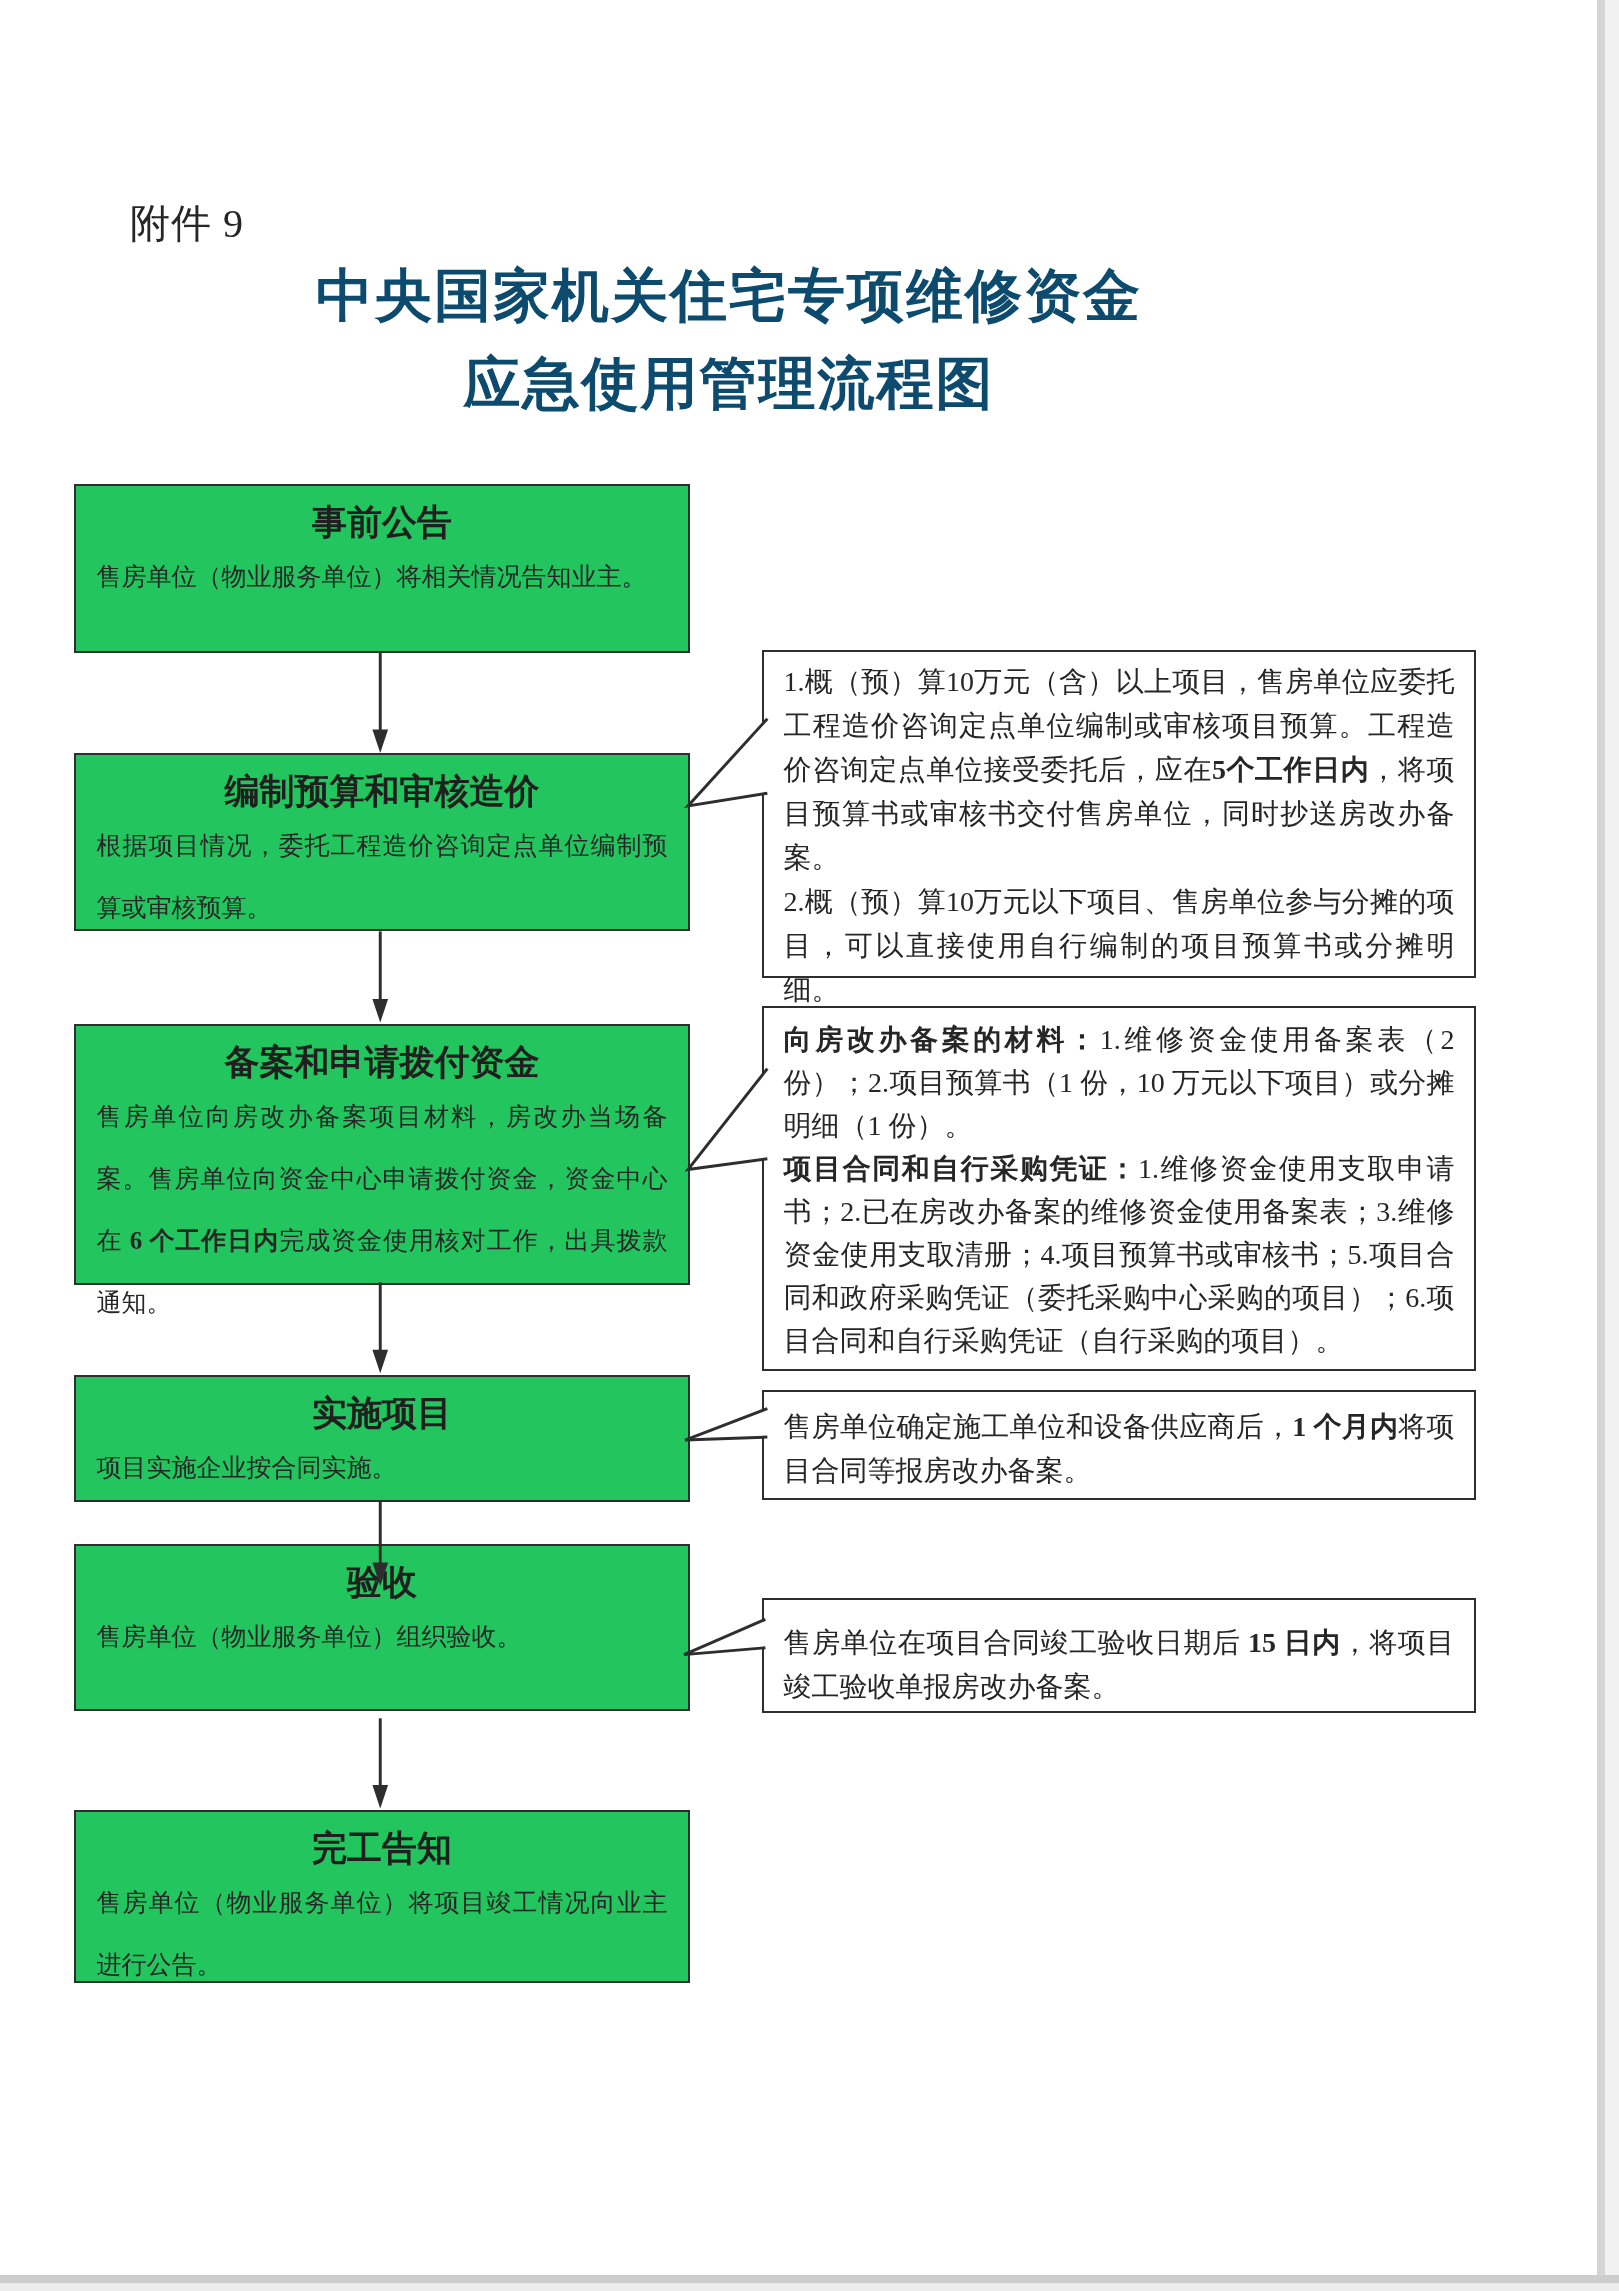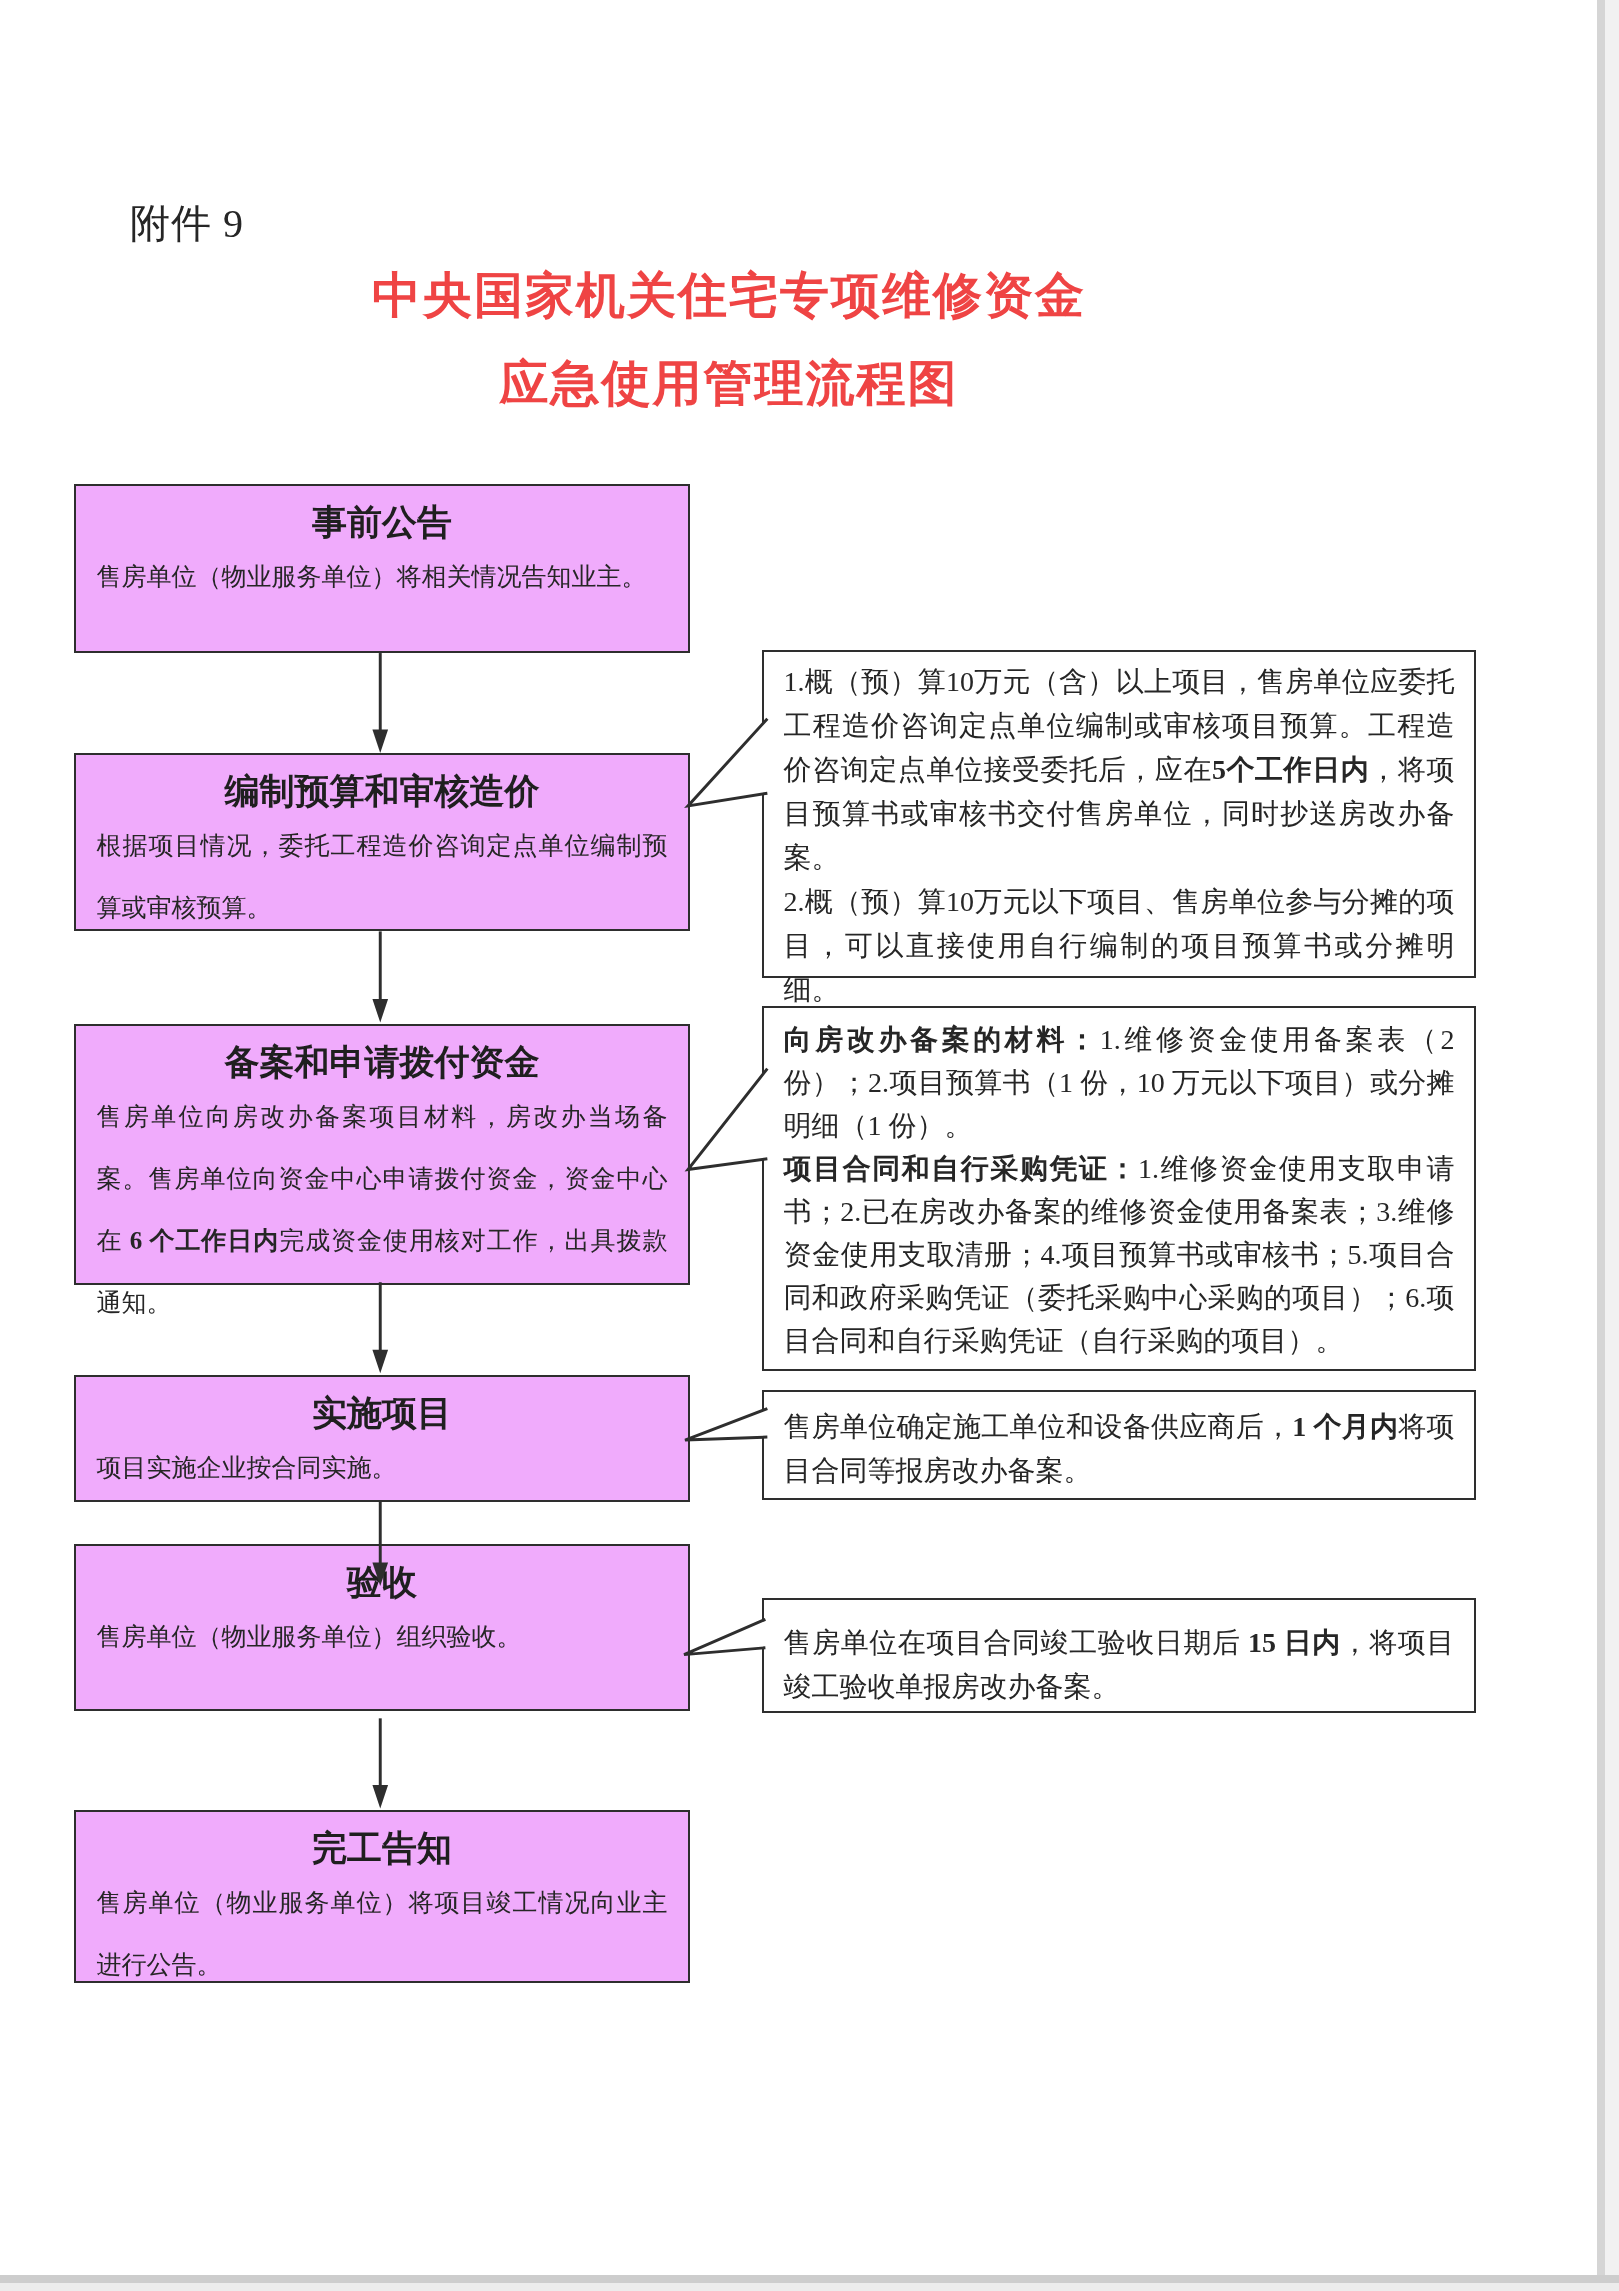--- a/index.html
+++ b/index.html
@@ -10,27 +10,27 @@
   
   .edge-r{position:absolute; left:1597px; top:0; width:8.8px; height:2292px; background:#d5d5d5;}
   .edge-r2{position:absolute; left:1605px; top:0; width:13.7px; height:2292px; background:#f1f1f1;}
   .edge-b{position:absolute; left:0; top:2275px; width:1619px; height:7.8px; background:#cdcdcd;}
   .edge-b2{position:absolute; left:0; top:2283px; width:1619px; height:8.8px; background:#ececec;}
 
   .attachment{position:absolute; left:130px; top:196px; font-size:40px; letter-spacing:1px;}
   .doc-title{
     position:absolute; left:92px; top:251px; width:1274px; text-align:center;
     font-family:"Liberation Sans", sans-serif; font-weight:700;
-    font-size:49px; line-height:88px; letter-spacing:2px; color:#ef4444;
+    font-size:57px; line-height:88px; letter-spacing:2px; color:#0c4a6e;
   }
 
   
   .fbox{
     position:absolute; left:74px; width:616px; box-sizing:border-box;
-    border:2.9px solid #2e2e2e; background:#f0abfc;
+    border:2.9px solid #2e2e2e; background:#22c55e;
   }
   .fbox .ftitle{
     text-align:center; font-family:"Liberation Sans", sans-serif; font-weight:700;
     font-size:35px; line-height:45px; margin:12.7px 0 2px; color:#1f1f1f;
   }
   .fbox .fbody{
     margin:0 20.6px; font-size:25px; line-height:62px;
     text-align:justify; white-space:pre-wrap;
   }
   #fbox1{top:484px; height:169px;}

